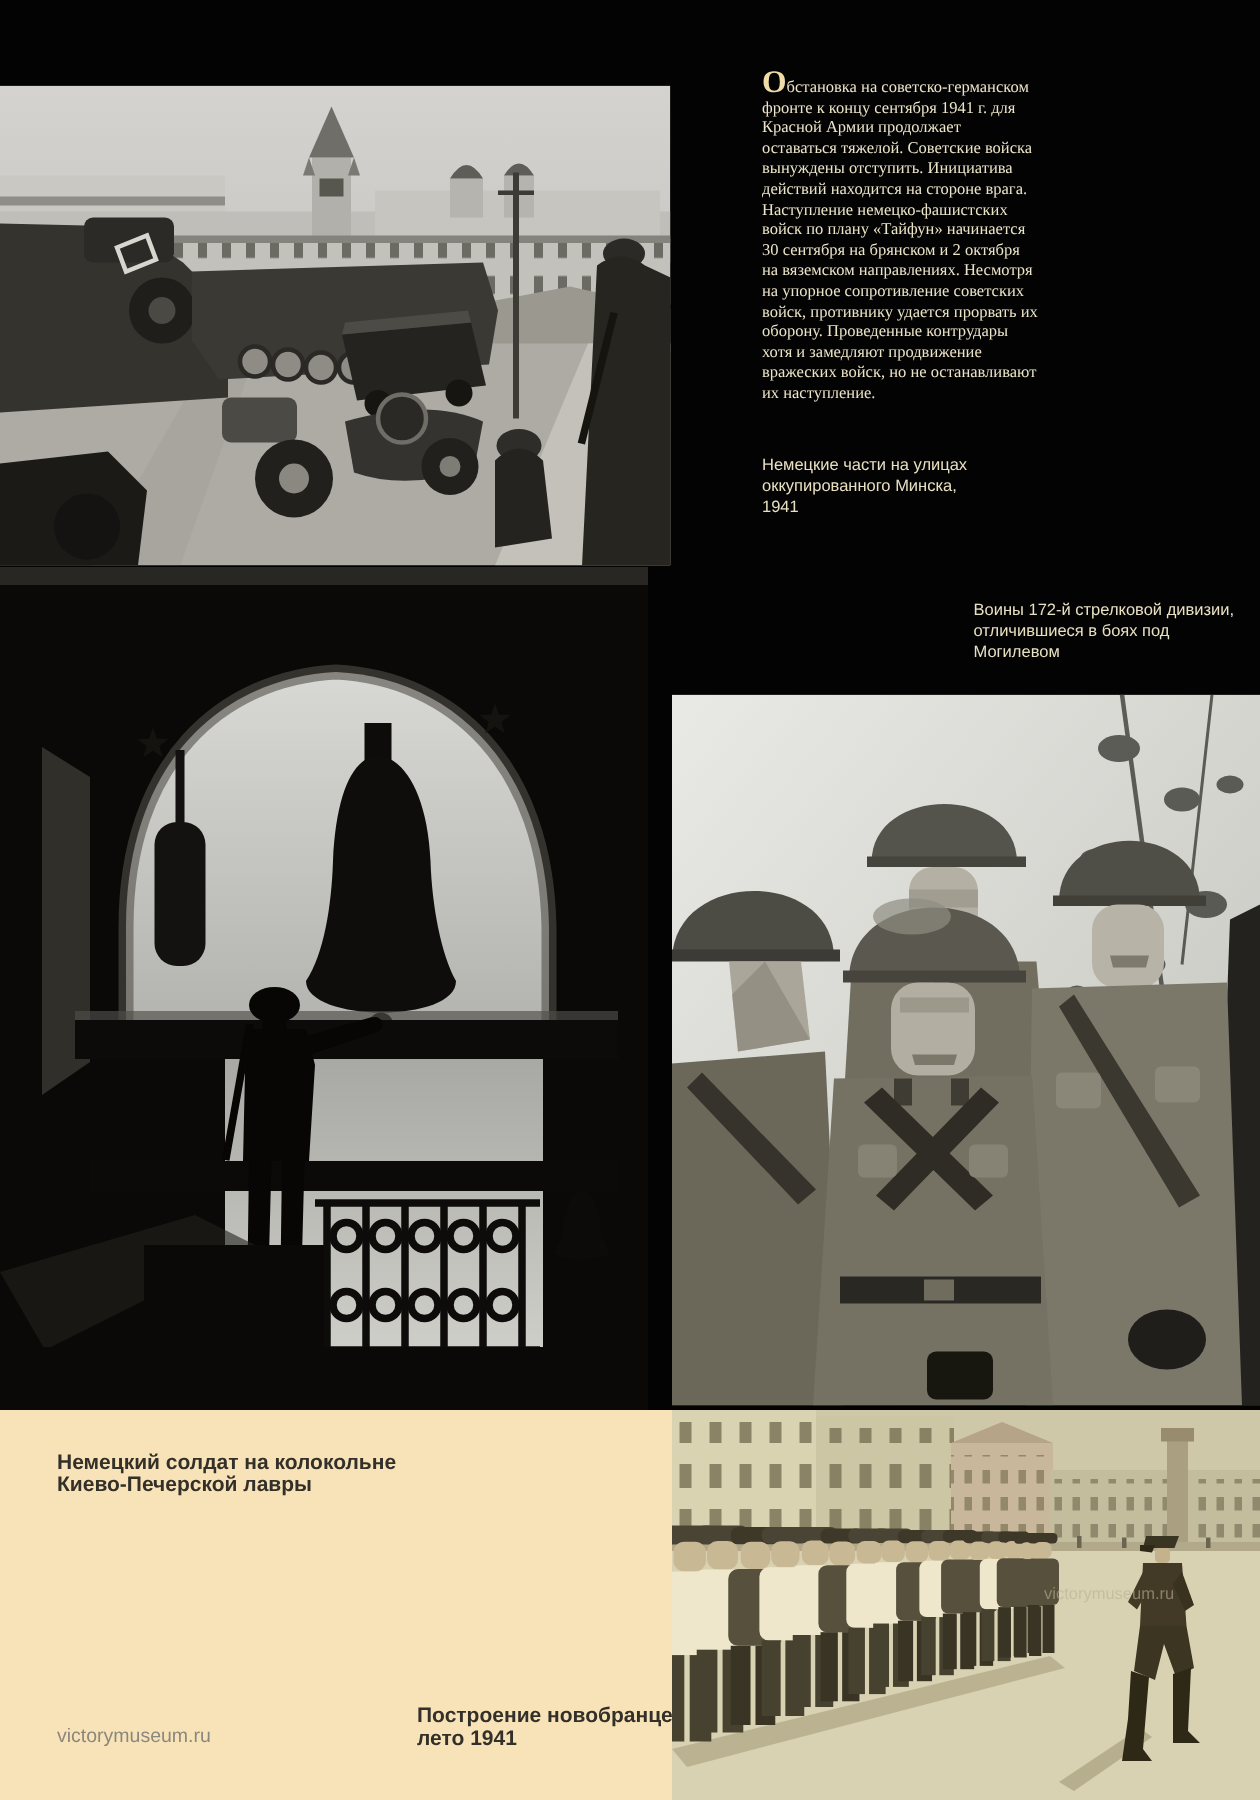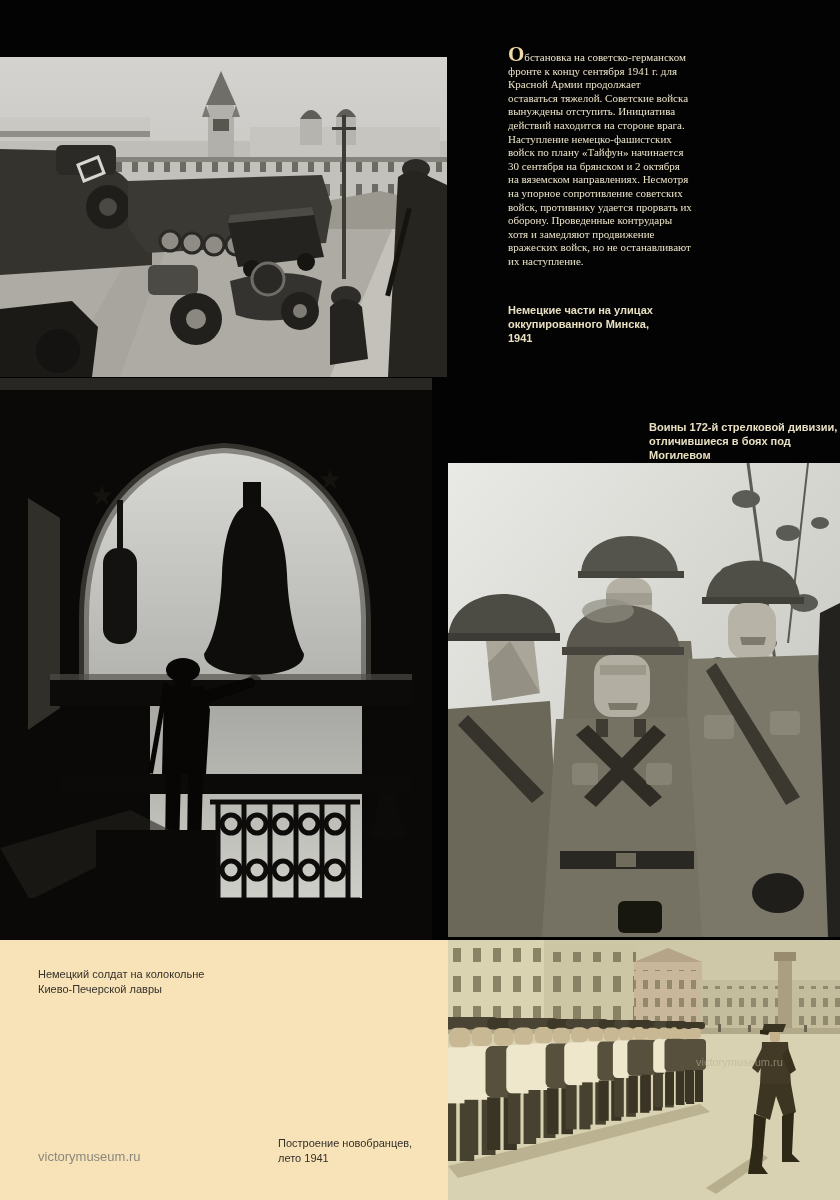--- a/index.html
+++ b/index.html
@@ -13,24 +13,24 @@
   .cream-panel{position:absolute;left:0;top:940px;width:448px;height:260px;background:#f8e3b8;}
   .article{
     position:absolute;left:508px;top:48px;width:320px;
     color:#ece4c8;font-size:11px;line-height:13.6px;font-weight:500;font-family:Liberation Serif, serif;
   }
   .article .dropcap{
     color:#f0dca6;font-size:21px;font-weight:bold;line-height:13.6px;
   }
   .preline{white-space:pre-line;}
   .cap-light{
-    position:absolute;color:#e9e0c2;font-size:11px;line-height:14px;font-weight:700;
+    position:absolute;color:#e9e0c2;font-size:11px;line-height:14px;font-weight:400;
   }
   .cap-dark{
-    position:absolute;color:#33302a;font-size:11px;line-height:15px;font-weight:400;
+    position:absolute;color:#33302a;font-size:14px;line-height:15px;font-weight:700;
   }
   .site-url{
     position:absolute;left:38px;top:1149px;color:#8b877d;font-size:13px;
   }
 </style>
 </head>
 <body>
 
 <div class="photo" style="left:0;top:57px;width:447px;height:320px;">
   <svg viewBox="0 0 447 320" preserveAspectRatio="none">
@@ -143,21 +143,21 @@
 войск, противнику удается прорвать их
 оборону. Проведенные контрудары
 хотя и замедляют продвижение
 вражеских войск, но не останавливают
 их наступление.</span></div>
 
 <div class="cap-light preline" style="left:508px;top:303px;">Немецкие части на улицах
 оккупированного Минска,
 1941</div>
 
-<div class="cap-light preline" style="left:649px;top:400px;margin-top:20px;">Воины 172-й стрелковой дивизии,
+<div class="cap-light preline" style="left:649px;top:400px;">Воины 172-й стрелковой дивизии,
 отличившиеся в боях под Могилевом</div>
 
 <div class="photo" style="left:0;top:378px;width:432px;height:562px;">
   <svg viewBox="0 0 432 562" preserveAspectRatio="none">
     <defs>
       <linearGradient id="skyA" x1="0" y1="0" x2="0" y2="1">
         <stop offset="0" stop-color="#d8d8d4"></stop>
           <stop offset="1" stop-color="#b2b2ae"></stop>
       </linearGradient>
       <linearGradient id="skyB" x1="0" y1="0" x2="0" y2="1">

